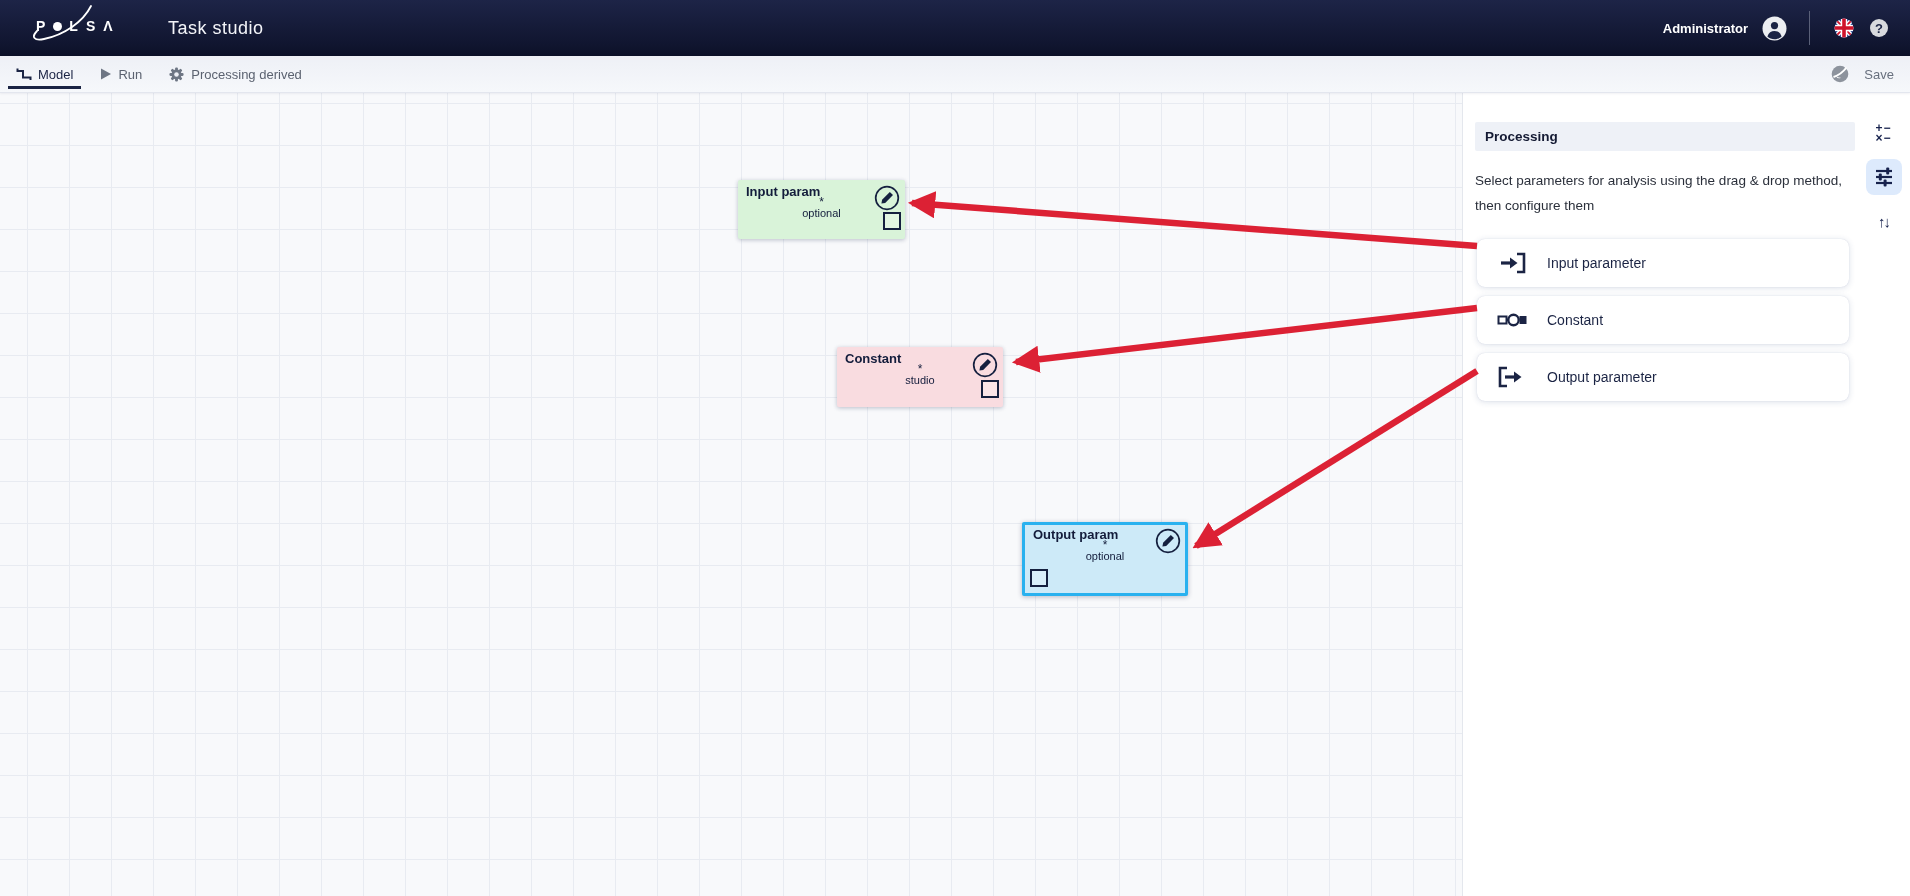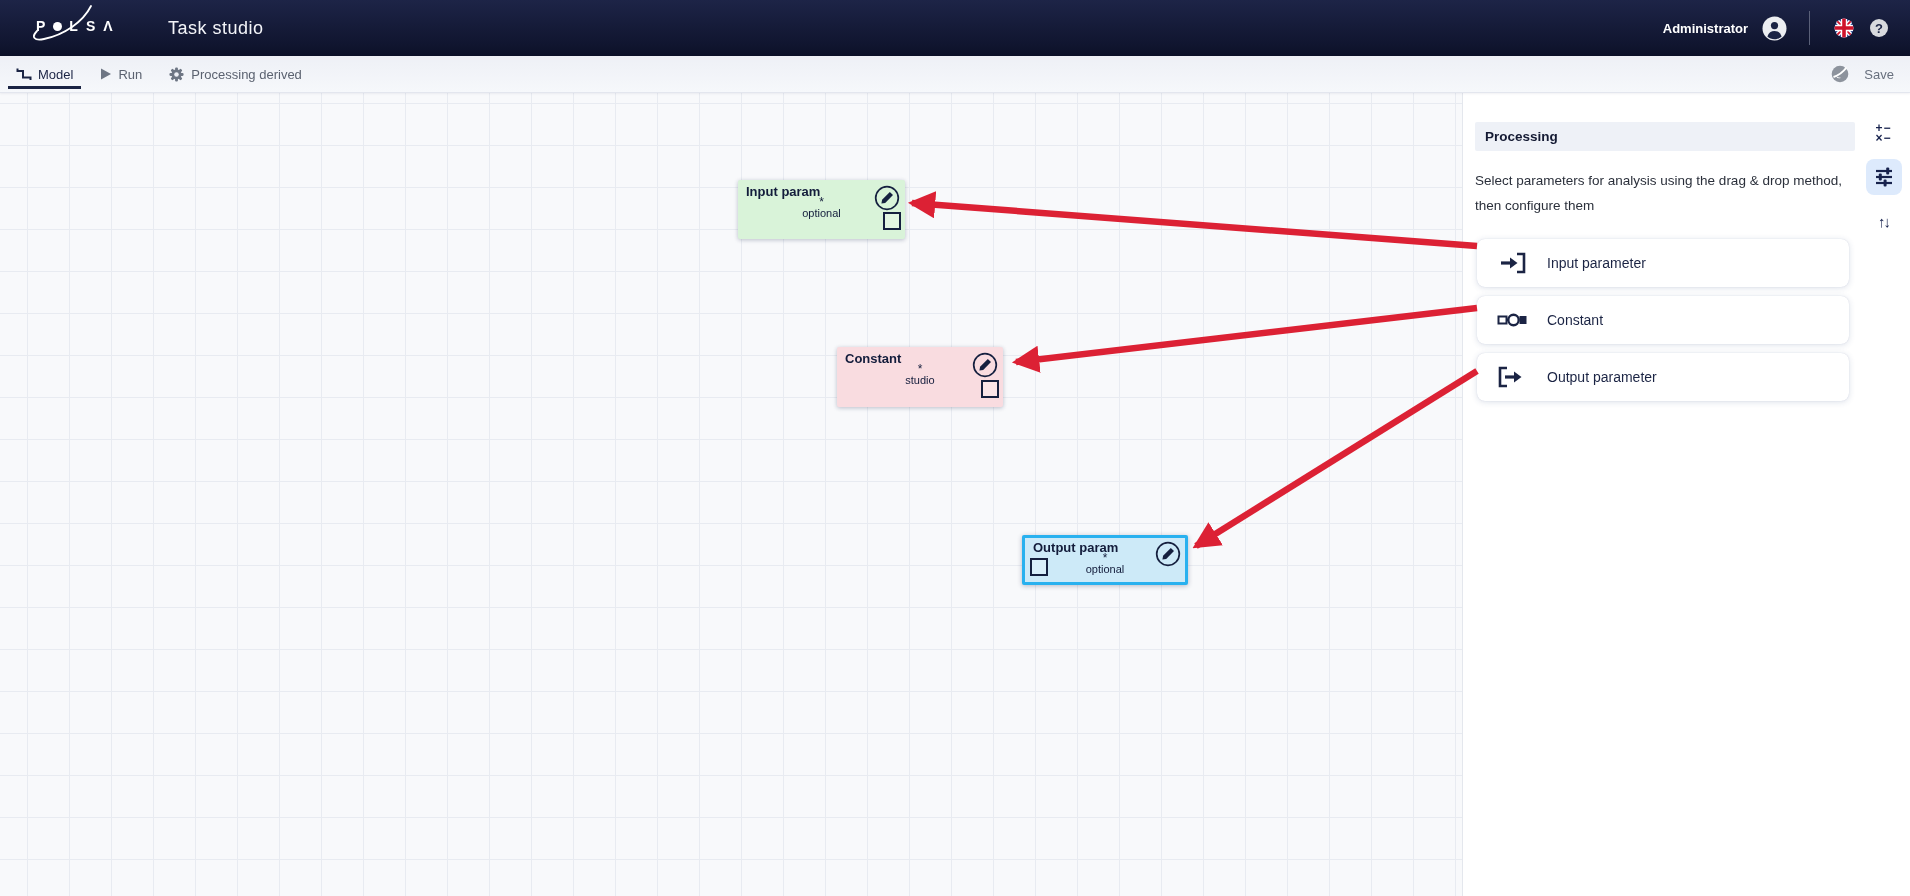--- a/index.html
+++ b/index.html
@@ -39,21 +39,21 @@
   .main { position:relative; height:803px; display:flex; }
   .canvas { width:1463px; height:100%; background-color:#f8f9fb; border-right:1px solid #e4e7ed;
             background-image:linear-gradient(#e8ebf1 1px,transparent 1px),
                              linear-gradient(90deg,#e8ebf1 1px,transparent 1px);
             background-size:42px 42px; background-position:-15px 10px; position:relative; }
 
   
   .node { position:absolute; border-radius:2px; box-shadow:0 1px 4px rgba(25,35,75,.28); cursor:move; }
   .node-input    { left:738px; top:87px;  width:167px; height:59px; background:#d9f3d9; }
   .node-constant { left:837px; top:254px; width:166px; height:60px; background:#f9dce0; }
-  .node-output   { left:1022px; top:442px; width:166px; height:50px; background:#cdeaf8;
+  .node-output   { left:1022px; top:429px; width:166px; height:74px; background:#cdeaf8;
                    border:3px solid #29b1ef; box-shadow:0 1px 5px rgba(25,35,75,.3); }
   .node-title { position:absolute; left:8px; top:4px; font-size:13px; font-weight:bold; color:#131c3b; }
   .node-star  { position:absolute; top:15px; left:0; width:100%; text-align:center;
                 font-size:12px; color:#131c3b; }
   .node-sub   { position:absolute; top:27px; left:0; width:100%; text-align:center;
                 font-size:11px; color:#131c3b; }
   .node-output .node-title { top:2px; } .node-output .node-star { top:13px; } .node-output .node-sub { top:25px; }
   .edit-btn { position:absolute; top:5px; right:5px; width:26px; height:26px; cursor:pointer; }
   .node-output .edit-btn { top:3px; right:4px; }
   .port { position:absolute; width:18px; height:18px; border:2px solid #15203f;

